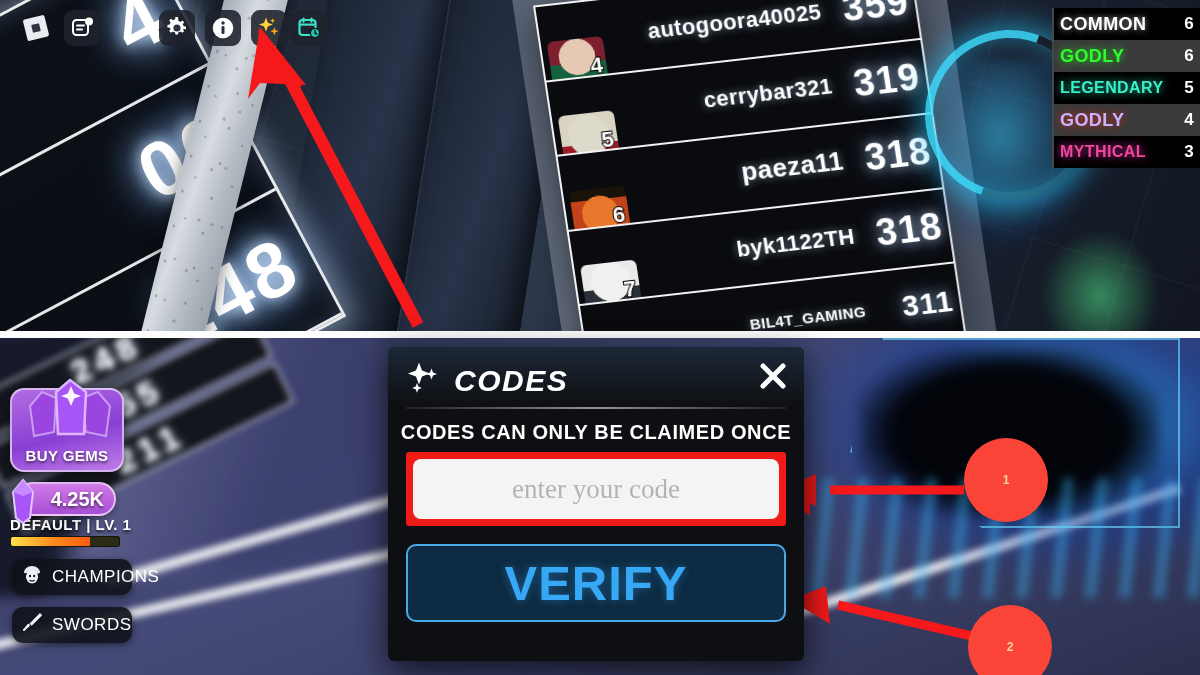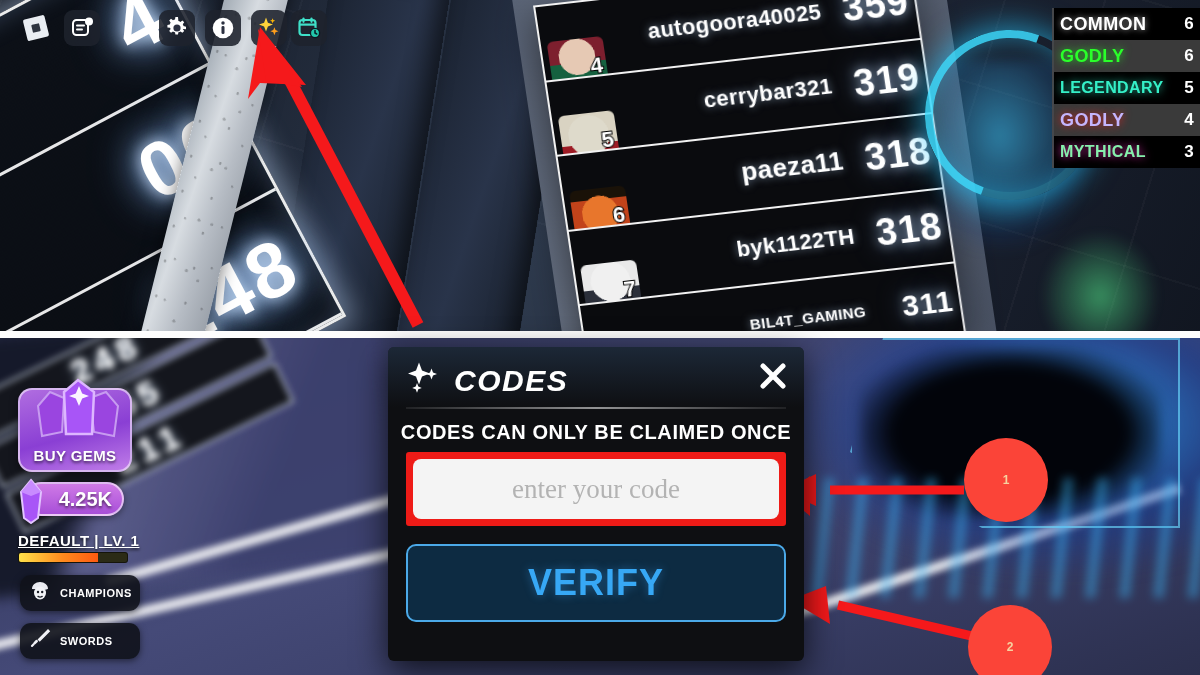--- a/index.html
+++ b/index.html
@@ -161,21 +161,21 @@
     padding:2px 6px; height:32px; font-weight:800; font-size:18px;
     letter-spacing:.4px;
   }
   .aura-row .val{ color:#fff; font-size:17px; }
   .aura-row.odd{ background:#000; }
   .aura-row.even{ background:#3a3a3a; }
   .c-common{ color:#ffffff; text-shadow:0 0 6px rgba(255,255,255,.6); }
   .c-rare{ color:#2aff2a; text-shadow:0 0 8px rgba(40,255,40,.8); }
   .c-legendary{ color:#35f0c8; font-size:16px; text-shadow:0 0 8px rgba(50,240,200,.8); }
   .c-godly{ color:#c4b5fd; text-shadow:0 0 8px rgba(255,30,30,.85); }
-  .c-mythical{ color:#86efac; font-size:16px; text-shadow:0 0 8px rgba(255,50,200,.85);text-align:center; }
+  .c-mythical{ color:#ec4899; font-size:16px; text-shadow:0 0 8px rgba(255,50,200,.85);text-align:center; }
 
   
   #toolbar{ position:absolute; left:0; top:0; width:340px; height:56px; }
   .tb-btn{
     position:absolute; top:10px; width:36px; height:36px; border-radius:9px;
     background:rgba(30,34,44,.88);
     display:flex; align-items:center; justify-content:center;
   }
   .tb-plain{ background:transparent; }
 
@@ -238,21 +238,21 @@
     filter: blur(.6px);
     opacity:.85;
   }
   .blue-streaks{
     position:absolute; right:-10px; top:140px; width:420px; height:120px;
     background: repeating-linear-gradient(96deg, rgba(60,190,255,.55) 0 10px, rgba(10,40,90,0) 10px 34px);
     filter: blur(5px); opacity:.8;
   }
 
   
-  #hud{ position:absolute; left:12px; top:50px; width:150px; }
+  #hud{ position:absolute; left:4px; top:50px; width:150px; }
   .buy-gems{
     position:relative; margin-left:6px; width:114px; height:84px;
     border-radius:14px;
     background:linear-gradient(165deg,#b06de0,#8a3fd4 55%,#c07de8);
     border:2px solid rgba(255,255,255,.55);
     box-shadow:0 3px 10px rgba(0,0,0,.45);
     display:flex; align-items:flex-end; justify-content:center;
   }
   .buy-gems-label{
     position:relative; z-index:3; color:#fff; font-weight:800; font-size:15px;
@@ -265,36 +265,36 @@
     border-radius:17px;
     background:linear-gradient(180deg,#cf7ae6,#a84fd8);
     border:2px solid rgba(255,255,255,.6);
     display:flex; align-items:center; justify-content:flex-end;
     padding-right:10px;
     box-shadow:0 2px 7px rgba(0,0,0,.4);
   }
   .gem-count .num{ color:#fff; font-weight:800; font-size:20px; text-shadow:0 2px 3px rgba(0,0,0,.55);text-align:center; }
   .gem-single{ position:absolute; left:-10px; top:-6px; }
   .rank-label{
-    margin:16px 0 3px 6px; color:#fff; font-weight:800; font-size:15px;
-    letter-spacing:.5px; text-shadow:0 2px 3px rgba(0,0,0,.75);text-decoration:underline;
+    margin:0 0 3px 6px; color:#fff; font-weight:800; font-size:15px;
+    letter-spacing:.5px; text-shadow:0 2px 3px rgba(0,0,0,.75);
   }
   .xp-bar{
     margin-left:6px; width:110px; height:11px; border-radius:3px;
     background:#2b2b16; border:1px solid rgba(0,0,0,.5);
     overflow:hidden;
   }
   .xp-fill{ height:100%; width:73%; background:linear-gradient(90deg,#ffe14a,#ff8a1e 55%,#ff5a10); }
   .hud-btn{
     margin:12px 0 0 8px; width:120px; height:36px; border-radius:11px;
     background:rgba(16,18,26,.9);
     display:flex; align-items:center; gap:8px; padding-left:8px;
     box-shadow:0 2px 7px rgba(0,0,0,.5);
   }
-  .hud-btn .txt{ color:#fff; font-weight:700; font-size:11px; letter-spacing:.5px; }
+  .hud-btn .txt{ color:#fff; font-weight:400; font-size:17px; letter-spacing:.5px; }
 
   
   #codes-modal{
     position:absolute; left:388px; top:347px; width:416px; height:314px;
     background:#0e0f12;
     border-radius:6px;
     box-shadow:0 10px 34px rgba(0,0,0,.75);
     z-index:30;
     overflow:hidden;
   }
@@ -329,21 +329,21 @@
     width:100%; height:60px; border-radius:8px; border:none; outline:none;
     background:#f4f4f4; color:#0f766e; font-size:27px; font-weight:500;
     text-align:center; font-family:Liberation Serif, serif;
   }
   .code-input::placeholder{ color:#b3b3b3; font-weight:500; }
   .verify-btn{
     margin:18px 18px 0 18px; height:78px; width:calc(100% - 36px);
     border-radius:10px;
     background:#0d2b42;
     border:2px solid #4ba9e8;
-    color:#37a8f5; font-weight:800; font-size:36px; letter-spacing:1px;
+    color:#37a8f5; font-weight:800; font-size:49px; letter-spacing:1px;
     font-family:"Liberation Sans", sans-serif;
     display:flex; align-items:center; justify-content:center;
     cursor:pointer;
     text-shadow:0 0 10px rgba(60,170,255,.4);
   }
 
   
   .step-circle{
     position:absolute; border-radius:50%; background:#fb4438;
     display:flex; align-items:center; justify-content:center;

